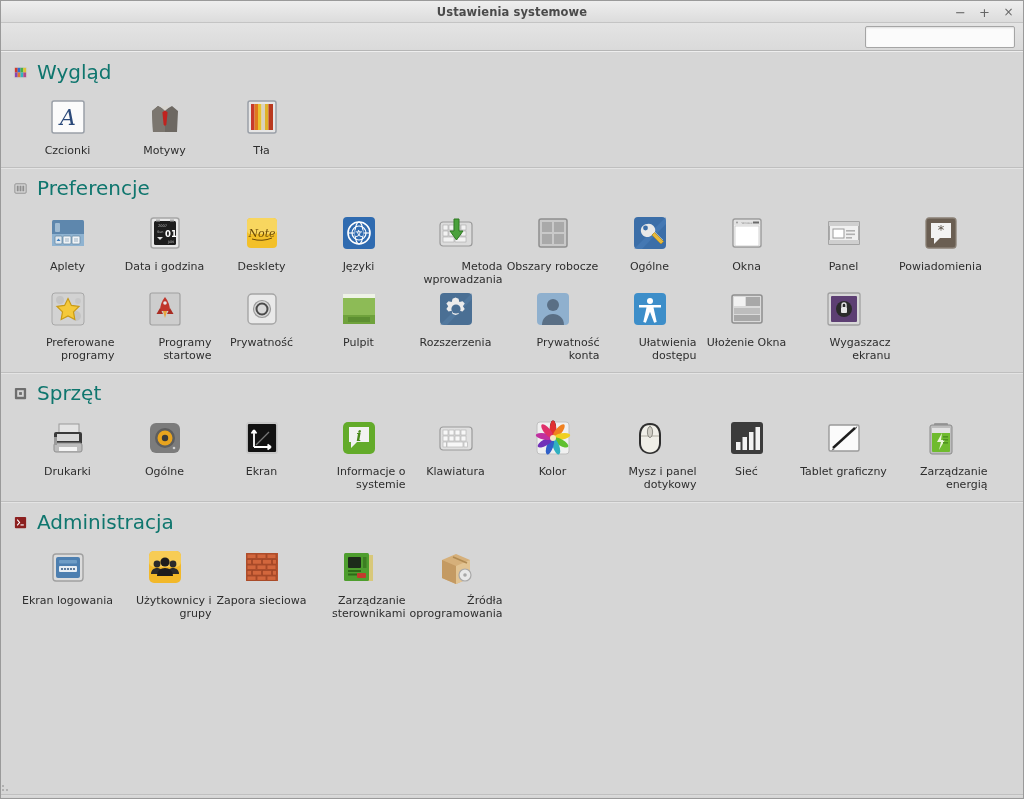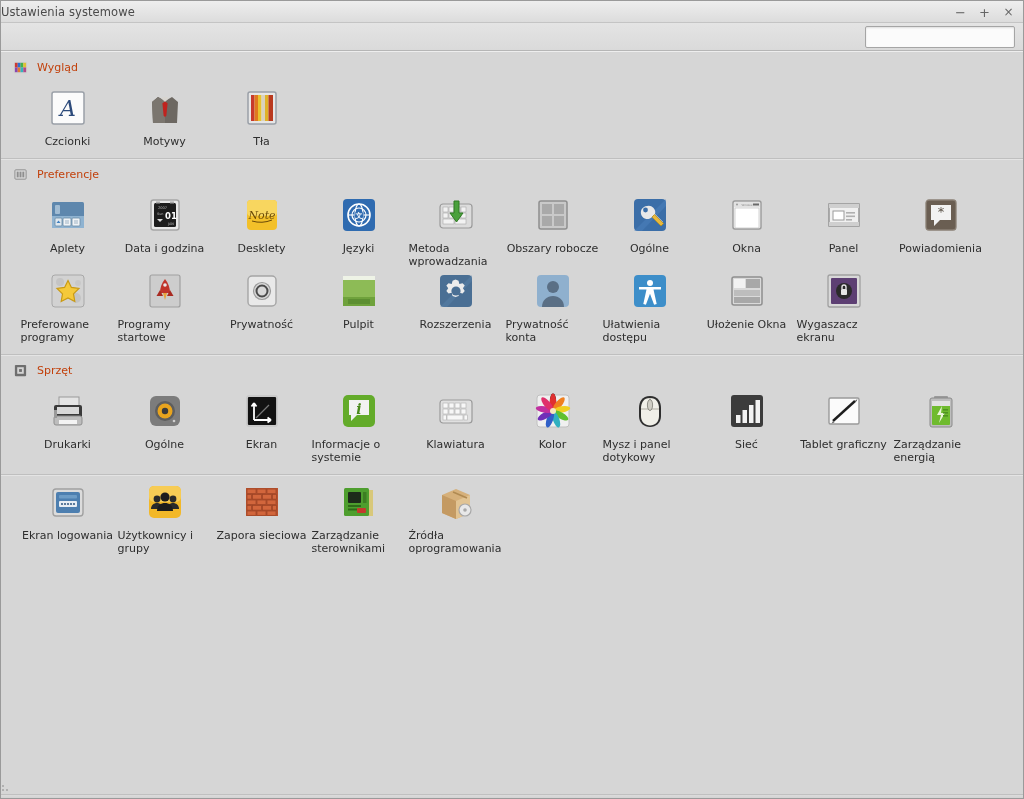--- a/index.html
+++ b/index.html
@@ -20,23 +20,23 @@
 
   
   .titlebar {
     height: 22px; flex: 0 0 22px;
     position: relative;
     background: linear-gradient(#eeeeee, #dcdcdc);
     border-bottom: 1px solid #c4c4c4;
   }
   .titlebar-title {
     position: absolute; left: 0; right: 0; top: 0;
-    line-height: 22px; 
+    line-height: 22px; text-align: center;
     font-size: 11.5px; color: #4a4a4a;
-    font-weight: 400;
+    font-weight: 700;
     letter-spacing: .1px;
   }
   .win-buttons {
     position: absolute; right: 8px; top: 0; height: 22px;
     display: flex; align-items: center; gap: 11px;
   }
   .win-btn {
     width: 13px; height: 13px;
     display: flex; align-items: center; justify-content: center;
     font-size: 13px; line-height: 13px; color: #666;
@@ -85,21 +85,21 @@
     height: 1px; background: #bfbfbf;
     box-shadow: 0 1px 0 #e4e4e4;
     margin: 0;
   }
 
   .section-head {
     display: flex; align-items: center; gap: 9px;
     padding: 8px 0 6px 12px;
   }
   .section-title {
-    font-size: 11px; color: #c2410c; font-weight: 400;
+    font-size: 20px; color: #0f766e; font-weight: 400;
   }
   .sec-ico { width: 15px; height: 15px; display:block; flex:0 0 15px;}
 
   .grid {
     display: grid;
     grid-template-columns: repeat(10, 97px);
     padding: 4px 0 10px 18px;
     justify-content: start;
   }
   .cell {
@@ -107,21 +107,21 @@
     display: flex; flex-direction: column; align-items: center;
     padding-top: 4px;
     cursor: pointer;
   }
   .cell .ico {
     width: 40px; height: 40px; display: block;
   }
   .cell .lbl {
     margin-top: 6px;
     font-size: 11px; line-height: 13px; color: #2e2e2e;
-    text-align: left; max-width: 94px;
+    text-align: right; max-width: 94px;
   }
 
   
   .grip {
     position: absolute; left: 1px; bottom: 1px;
     width: 13px; height: 13px;
   }
   .statusbar {
     flex: 0 0 4px; height: 4px;
     background: linear-gradient(#dcdcdc,#d2d2d2);
@@ -618,20 +618,28 @@
               </g>
           </svg>
           <div class="lbl">Zarządzanie energią</div>
         </div>
 
       </div>
     </div>
     <div class="section-divider"></div>
 
     <div class="section">
+      <div class="section-head">
+        <svg class="sec-ico" viewBox="0 0 16 16">
+          <rect x="2" y="2" width="12" height="12" rx="1" fill="#8c2020"></rect>
+          <path d="M4.5 5 L7 8 L4.5 11" stroke="#fff" stroke-width="1.2" fill="none"></path>
+          <rect x="8" y="10" width="3.5" height="1.2" fill="#fff"></rect>
+        </svg>
+        <div class="section-title">Administracja</div>
+      </div>
       <div class="grid">
 
         <div class="cell">
           <svg class="ico" viewBox="0 0 40 40">
             <rect x="5" y="6" width="30" height="27" rx="3" fill="#dcdcdc" stroke="#a0a0a0" stroke-width="1.4"></rect>
             <rect x="8" y="9" width="24" height="21" rx="2" fill="#4d7fb0"></rect>
             <rect x="11" y="18" width="18" height="6" rx="1" fill="#e8eef4"></rect>
             <g fill="#3a5f87">
                 <circle cx="14" cy="21" r="1.1"></circle>
                 <circle cx="17" cy="21" r="1.1"></circle>

